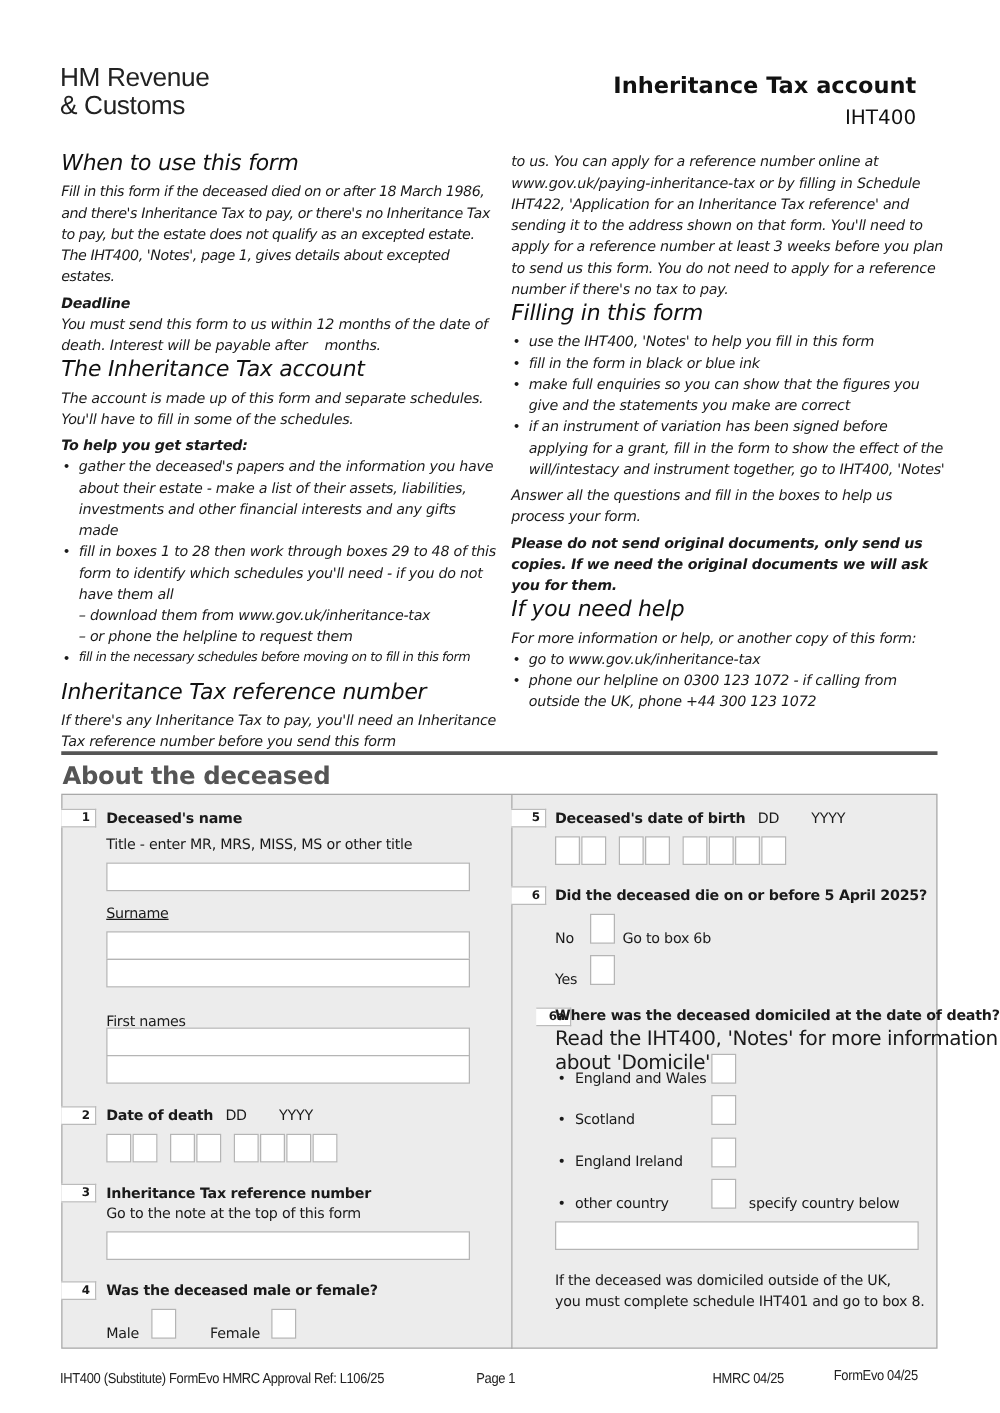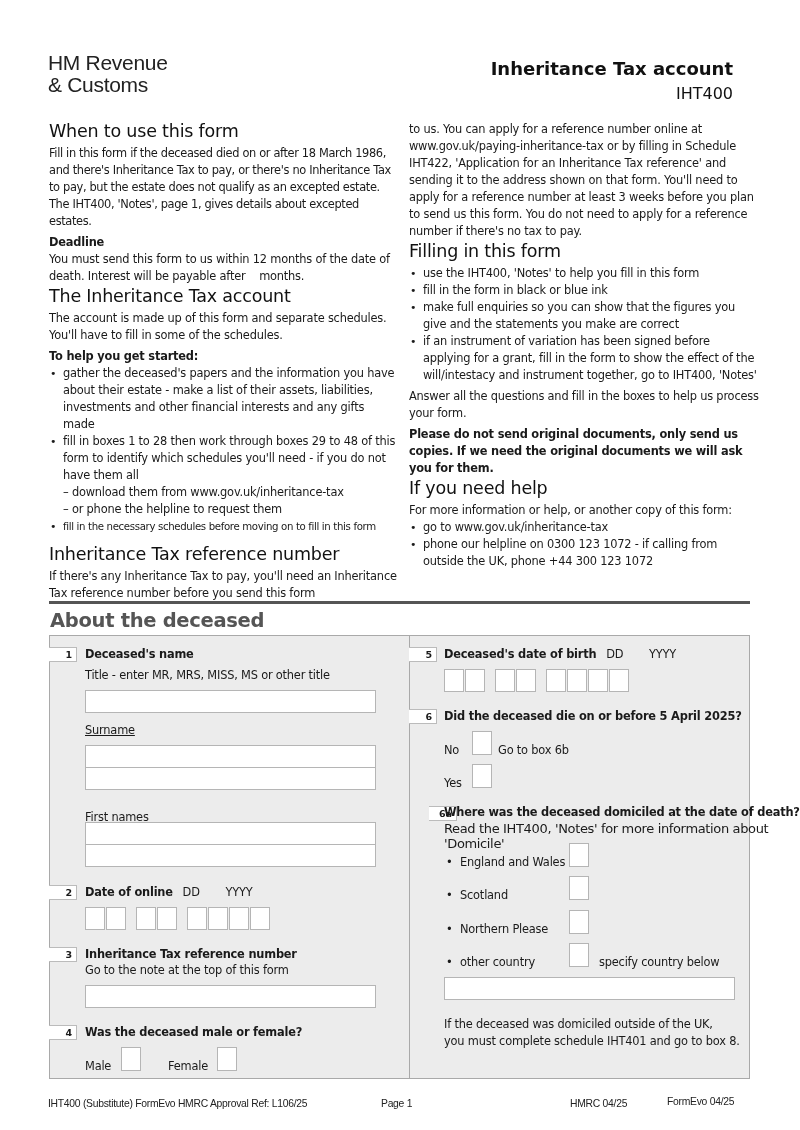--- a/index.html
+++ b/index.html
@@ -4,21 +4,21 @@
 <style>
   * { box-sizing: border-box; margin: 0; padding: 0; }
   html, body { width: 800px; height: 1130px; background: #ffffff; }
   body { position: relative; font-family: "DejaVu Sans", sans-serif; color: #1a1a1a; overflow: hidden; }
   .abs { position: absolute; }
 
   .logo { left: 48px; top: 52px; font-family: "Liberation Sans", sans-serif; font-size: 21px; line-height: 22px; color: #222; letter-spacing: -0.3px; }
   .doc-title { right: 67px; top: 58px; font-family: "DejaVu Sans", sans-serif; font-weight: bold; font-size: 18px; text-align: right; color: #111; }
   .doc-code { right: 67px; top: 84px; font-size: 16px; text-align: right; color: #111; }
 
-  .col { width: 350px; font-size: 11.4px; line-height: 17px; letter-spacing: -0.2px; }
+  .col { width: 350px; font-size: 11.4px; line-height: 17px; letter-spacing: -0.2px; font-style: italic; }
   .col-left { left: 49px; top: 120px; }
   .col-right { left: 409px; top: 121px; }
 
   h2.sec { font-weight: normal; font-size: 17.5px; line-height: 22px; letter-spacing: -0.2px; color: #111; margin: 0 0 3px 0; }
   p { margin: 0; }
   .bold { font-weight: bold; }
   ul.bul { list-style: none; }
   ul.bul li { position: relative; padding-left: 14px; }
   ul.bul li::before { content: "•"; position: absolute; left: 1px; top: 0; font-size: 11px; }
   ul.dash li { padding-left: 14px; }
@@ -110,21 +110,21 @@
 <div class="abs field" style="left:85px; top:690px; width:291px; height:23px;"></div>
 <div class="abs qtext" style="left:85px; top:723px;text-decoration:underline;">Surname</div>
 <div class="abs field" style="left:85px; top:745px; width:291px; height:23px;"></div>
 <div class="abs field" style="left:85px; top:767px; width:291px; height:23px;"></div>
 <div class="abs qtext" style="left:85px; top:810px;text-align:right;">First names</div>
 <div class="abs field" style="left:85px; top:822px; width:291px; height:23px;"></div>
 <div class="abs field" style="left:85px; top:844px; width:291px; height:23px;"></div>
 
 <div class="abs boxnum" style="left:49px; top:885px;">2</div>
 <div class="abs qtitle" style="left:85px; top:885px;">
-  <span>Date of online</span>
+  <span>Date of death</span>
   <span class="fmt">DD</span>
   <span class="fmt" style="margin-left:22px;">YYYY</span>
 </div>
 <div class="abs cell" style="left:85px;  top:907px;"></div>
 <div class="abs cell" style="left:106px; top:907px;"></div>
 <div class="abs cell" style="left:136px; top:907px;"></div>
 <div class="abs cell" style="left:157px; top:907px;"></div>
 <div class="abs cell" style="left:187px; top:907px;"></div>
 <div class="abs cell" style="left:208px; top:907px;"></div>
 <div class="abs cell" style="left:229px; top:907px;"></div>
@@ -160,32 +160,32 @@
 <div class="abs boxnum" style="left:409px; top:709px;">6</div>
 <div class="abs qtitle" style="left:444px; top:709px;">Did the deceased die on or before 5 April 2025?</div>
 <div class="abs qtext" style="left:444px; top:743px;">No</div>
 <div class="abs chk" style="left:472px; top:731px;"></div>
 <div class="abs qtext" style="left:498px; top:743px;">Go to box 6b</div>
 <div class="abs qtext" style="left:444px; top:776px;">Yes</div>
 <div class="abs chk" style="left:472px; top:764px;"></div>
 
 <div class="abs boxnum" style="left:409px; top:806px;margin-left:20px;">6a</div>
 <div class="abs qtitle" style="left:444px; top:805px;">Where was the deceased domiciled at the date of death?</div>
-<div class="abs qtext" style="left:444px; top:821px; font-size:13px; letter-spacing:-0.35px;">Read the IHT400, 'Notes' for more information about 'Domicile'</div>
+<div class="abs qtext" style="left:444px; top:821px; font-size:16px; letter-spacing:-0.35px;">Read the IHT400, 'Notes' for more information about 'Domicile'</div>
 
 <div class="abs qtext" style="left:446px; top:855px;">•</div>
 <div class="abs qtext" style="left:460px; top:855px;">England and Wales</div>
 <div class="abs chk" style="left:569px; top:843px;"></div>
 
 <div class="abs qtext" style="left:446px; top:888px;">•</div>
 <div class="abs qtext" style="left:460px; top:888px;">Scotland</div>
 <div class="abs chk" style="left:569px; top:876px;"></div>
 
 <div class="abs qtext" style="left:446px; top:922px;">•</div>
-<div class="abs qtext" style="left:460px; top:922px;">Northern Please</div>
+<div class="abs qtext" style="left:460px; top:922px;">England Ireland</div>
 <div class="abs chk" style="left:569px; top:910px;"></div>
 
 <div class="abs qtext" style="left:446px; top:955px;">•</div>
 <div class="abs qtext" style="left:460px; top:955px;">other country</div>
 <div class="abs chk" style="left:569px; top:943px;"></div>
 <div class="abs qtext" style="left:599px; top:955px;">specify country below</div>
 <div class="abs field" style="left:444px; top:977px; width:291px; height:23px;"></div>
 
 <div class="abs qtext" style="left:444px; top:1017px;">If the deceased was domiciled outside of the UK,</div>
 <div class="abs qtext" style="left:444px; top:1034px;">you must complete schedule IHT401 and go to box 8.</div>

